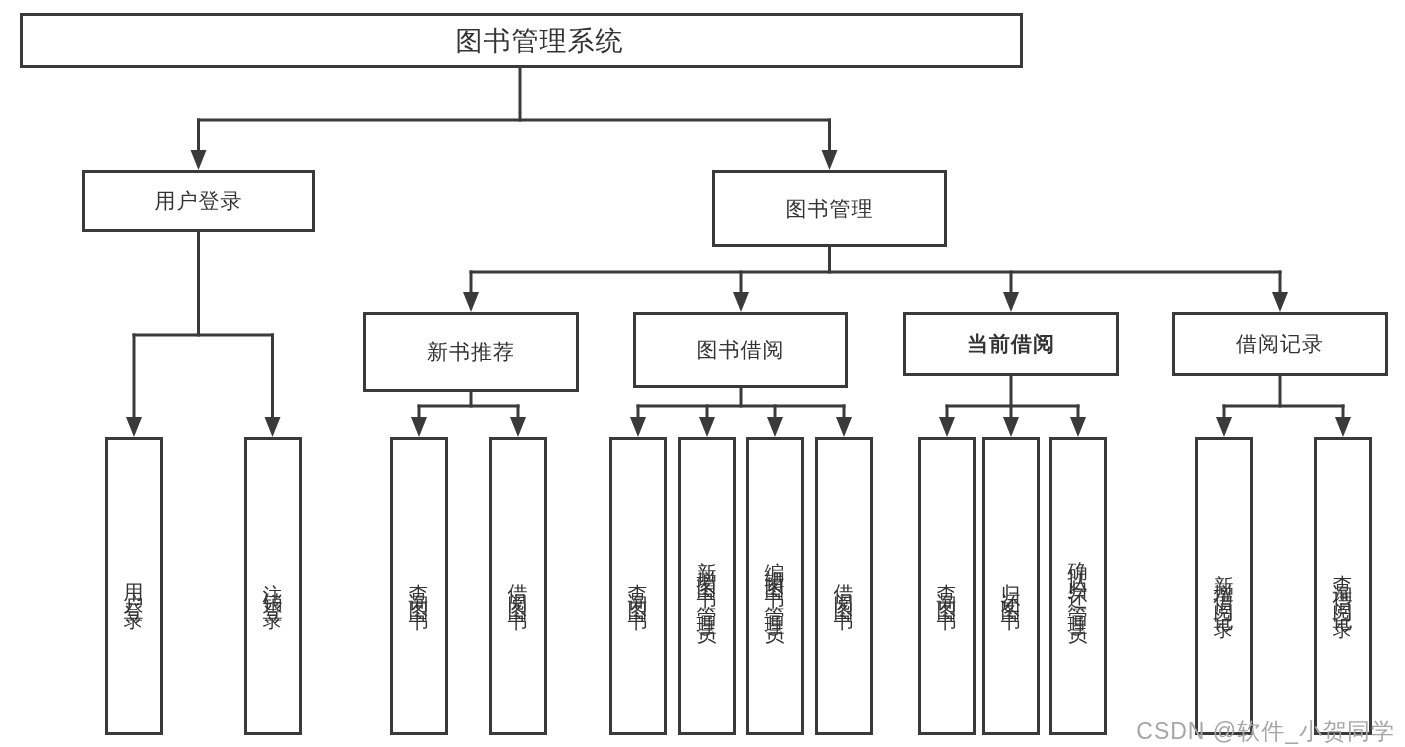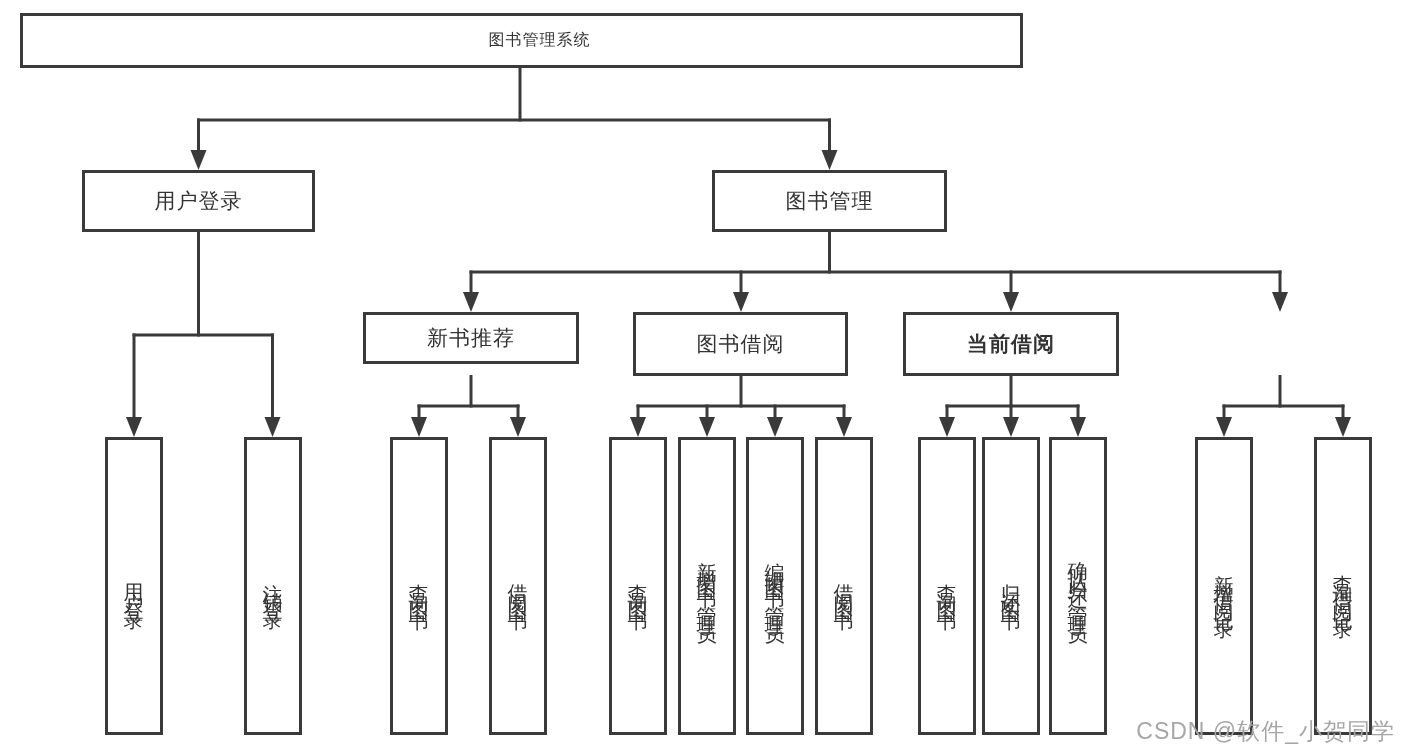--- a/index.html
+++ b/index.html
@@ -38,21 +38,21 @@
   .node {
     position: absolute;
     background: var(--background);
     border: 3px solid var(--line);
     display: flex;
     align-items: center;
     justify-content: center;
     color: var(--text);
   }
   .node.h { font-size: 21px; letter-spacing: 1px; }
-  .node.root { font-size: 16px; padding-left: 36px; }
+  .node.root { font-size: 27px; padding-left: 36px; }
   .node.leaf { font-size: 20px; }
   .leaf .vtext {
     writing-mode: vertical-rl;
     text-orientation: mixed;
     letter-spacing: 9px;
     line-height: 1;
     white-space: nowrap;
   }
   .watermark {
     position: absolute;
@@ -146,33 +146,36 @@
     </g>
   </svg>
 
   <div class="node root h" style="left:20px; top:13px; width:1003px; height:55px;">
     <span>图书管理系统</span>
   </div>
 
   <div class="node h" style="left:82px; top:170px; width:233px; height:62px;">
     <span>用户登录</span>
   </div>
-  <div class="node h" style="left:712px; top:170px; width:235px; height:62px;">
+  <div class="node h" style="left:712px; top:170px; width:235px; height:77px;">
     <span>图书管理</span>
   </div>
 
-  <div class="node h" style="left:363px; top:312px; width:216px; height:52px;">
+  <div class="node h" style="left:363px; top:312px; width:216px; height:80px;">
     <span>新书推荐</span>
   </div>
-  <div class="node h" style="left:633px; top:312px; width:215px; height:64px;">
+  <div class="node h" style="left:633px; top:312px; width:215px; height:76px;">
     <span>图书借阅</span>
   </div>
   <div class="node h" style="left:903px; top:312px; width:216px; height:64px;font-weight:bold;">
     <span>当前借阅</span>
   </div>
+  <div class="node h" style="left:1172px; top:312px; width:216px; height:64px;">
+    <span>借阅记录</span>
+  </div>
 
   <div class="node leaf" style="left:105px; top:437px; width:58px; height:298px;">
     <span class="vtext">用户登录</span>
   </div>
   <div class="node leaf" style="left:244px; top:437px; width:58px; height:298px;">
     <span class="vtext">注销登录</span>
   </div>
 
   <div class="node leaf" style="left:390px; top:437px; width:58px; height:298px;">
     <span class="vtext">查询图书</span>

